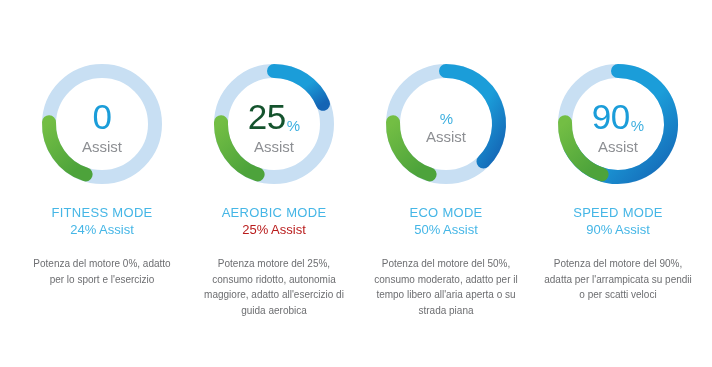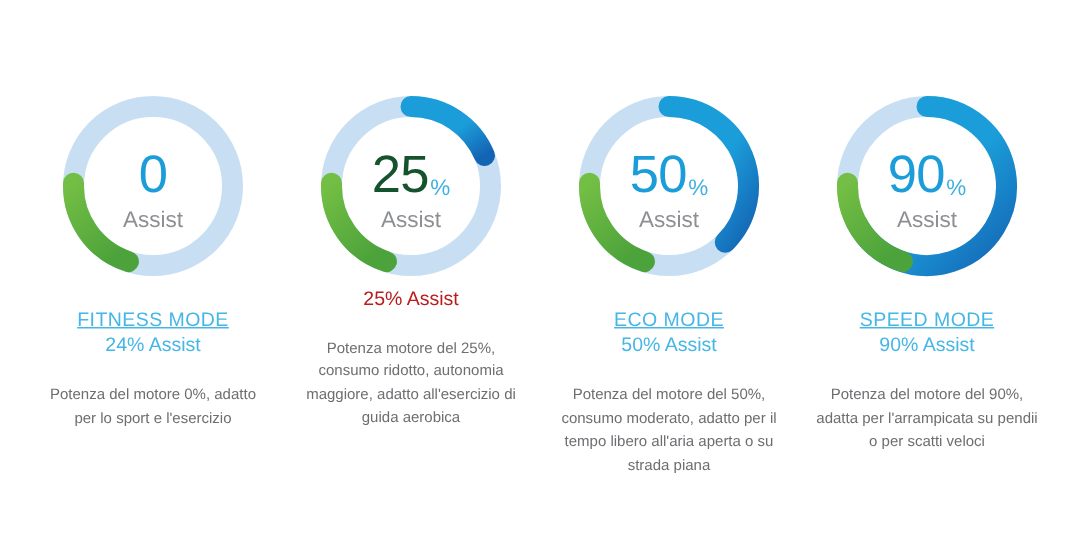--- a/index.html
+++ b/index.html
@@ -87,21 +87,20 @@
     line-height: 1;
     margin-top: 5px;
   }
   .mode-title {
     margin-top: 15px;
     font-size: 13px;
     font-weight: 400;
     color: #45b6e6;
     letter-spacing: 0.3px;
     line-height: 1.25;
-    text-decoration: underline;
   }
   .mode-sub {
     font-size: 13px;
     font-weight: 400;
     color: #45b6e6;
     line-height: 1.3;
     margin-top: 1px;
   }
   .mode-desc {
     margin-top: 17px;
@@ -167,20 +166,21 @@
         <path class="gauge-green" fill="none" stroke-width="14" stroke-linecap="round" d="M 49.62 116.41 A 53 53 0 0 1 13.03 64.15" stroke="url(#gg1)"></path>
       </svg>
       <div class="gauge-center">
         <div class="value-row">
           <span class="value-num" style="color: #14532d;">25</span>
           <span class="value-pct">%</span>
         </div>
         <div class="assist-label" style="color: rgb(141, 143, 147);">Assist</div>
       </div>
     </div>
+    <div class="mode-title" style="color: rgb(69, 182, 230);">AEROBIC MODE</div>
     <div class="mode-sub" style="color: #b91c1c;">25% Assist</div>
     <div class="mode-desc" style="color: rgb(109, 110, 113);">Potenza motore del 25%, consumo ridotto, autonomia maggiore, adatto all'esercizio di guida aerobica</div>
   </div>
 
   <div class="card">
     <div class="gauge-wrap">
       <svg class="gauge-svg" viewBox="0 0 132 132">
         <defs>
               <linearGradient id="gb2" x1="0" y1="0" x2="1" y2="1">
                 <stop offset="0%" stop-color="#1b9dd9"></stop>
@@ -191,21 +191,20 @@
                 <stop offset="0%" stop-color="#73be44"></stop>
                 <stop offset="100%" stop-color="#4da33b"></stop>
               </linearGradient>
             </defs>
         <circle class="gauge-track" cx="66" cy="66" r="53" fill="none" stroke="#c8dff3" stroke-width="14"></circle>
         <path class="gauge-blue" fill="none" stroke-width="14" stroke-linecap="round" d="M 66.00 13.00 A 53 53 0 0 1 103.48 103.48" stroke="url(#gb2)"></path>
         <path class="gauge-green" fill="none" stroke-width="14" stroke-linecap="round" d="M 49.62 116.41 A 53 53 0 0 1 13.03 64.15" stroke="url(#gg2)"></path>
       </svg>
       <div class="gauge-center">
         <div class="value-row">
-          <span class="value-num" style="color: rgb(27, 157, 217);">50</span>
           <span class="value-pct">%</span>
         </div>
         <div class="assist-label" style="color: rgb(141, 143, 147);">Assist</div>
       </div>
     </div>
     <div class="mode-title" style="color: rgb(69, 182, 230);">ECO MODE</div>
     <div class="mode-sub" style="color: rgb(69, 182, 230);">50% Assist</div>
     <div class="mode-desc" style="color: rgb(109, 110, 113);">Potenza del motore del 50%, consumo moderato, adatto per il tempo libero all'aria aperta o su strada piana</div>
   </div>
 

